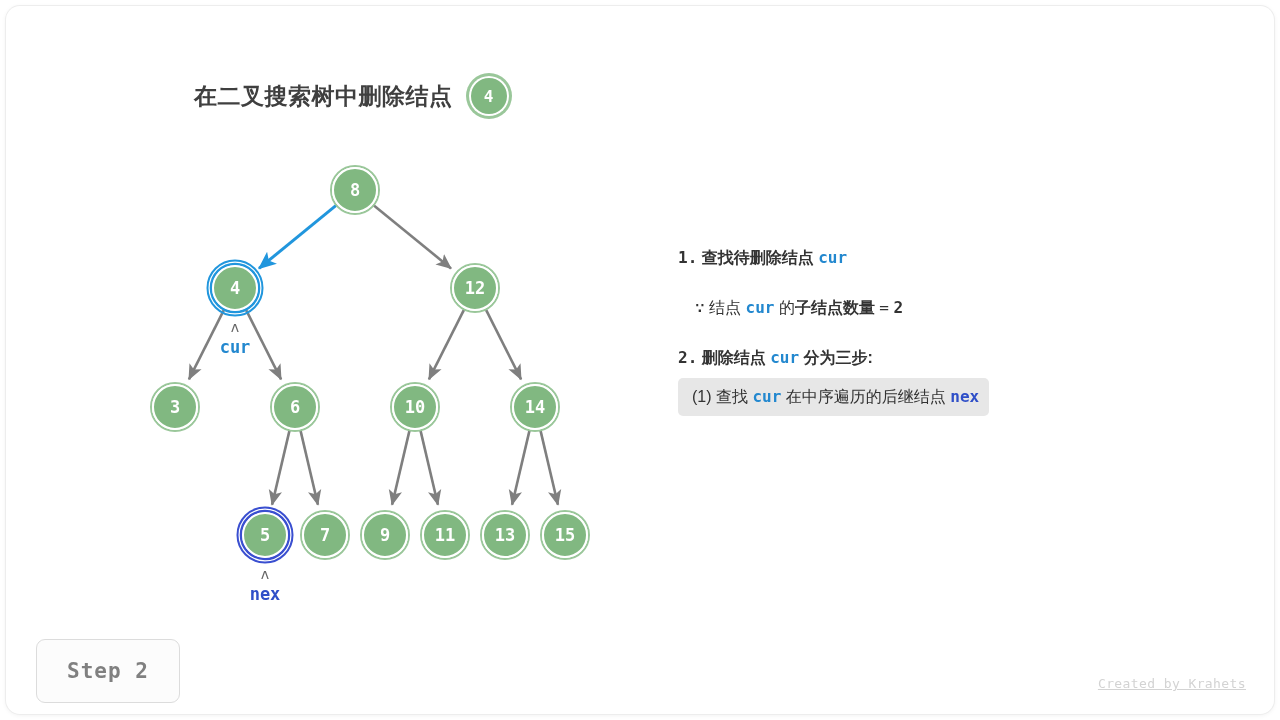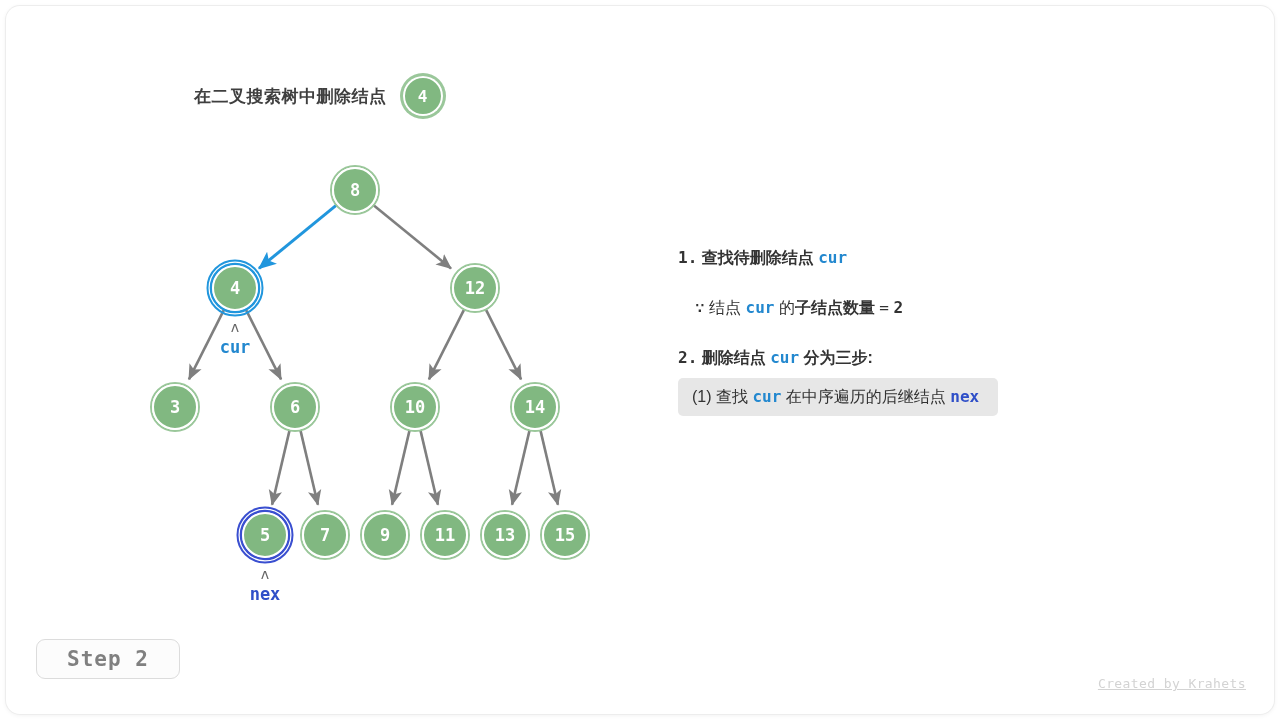--- a/index.html
+++ b/index.html
@@ -36,21 +36,21 @@
   
   #title-row {
     position: absolute;
     left: 194px;
     top: 76px;
     display: flex;
     align-items: center;
     gap: 16px;
   }
   #title-text {
-    font-size: 17px;
+    font-size: 23px;
     font-weight: bold;
     color: #3f3f3f;
     letter-spacing: 0.5px;
     white-space: nowrap;
   }
   .badge-circle {
     width: 40px;
     height: 40px;
     border-radius: 50%;
     background: #81b881;
@@ -99,21 +99,21 @@
     font-size: 16px;
     line-height: 1.45;
     white-space: nowrap;
   }
   .l1 { margin-bottom: 27px; font-weight: bold; }
   .l2 { margin-bottom: 27px; padding-left: 17px; font-weight: normal; }
   .l3 { margin-bottom: 8px; font-weight: bold; }
   .hl-box {
     background: #e7e7e7;
     border-radius: 5px;
-    padding: 7px 19px 8px 14px;
+    padding: 7px 10px 8px 14px;
     display: inline-block;
     white-space: nowrap;
   }
   .mono {
     font-family: "DejaVu Sans Mono", "Liberation Mono", monospace;
     font-weight: bold;
   }
   .cur-tok { color: #2388cf; }
   .nex-tok { color: #2f4fc8; }
   .b { font-weight: bold; margin-top: 16px; }
@@ -126,21 +126,21 @@
     font-family: "DejaVu Sans Mono", "Liberation Mono", monospace;
     color: #333333;
   }
 
   
   #step-badge {
     position: absolute;
     left: 36px;
     top: 639px;
     width: 144px;
-    height: 40px;
+    height: 64px;
     border: 1px solid #dcdcdc;
     border-radius: 9px;
     background: #fcfcfc;
     display: flex;
     align-items: center;
     justify-content: center;
     font-family: "DejaVu Sans Mono", "Liberation Mono", monospace;
     font-size: 21px;
     font-weight: bold;
     color: #808080;

